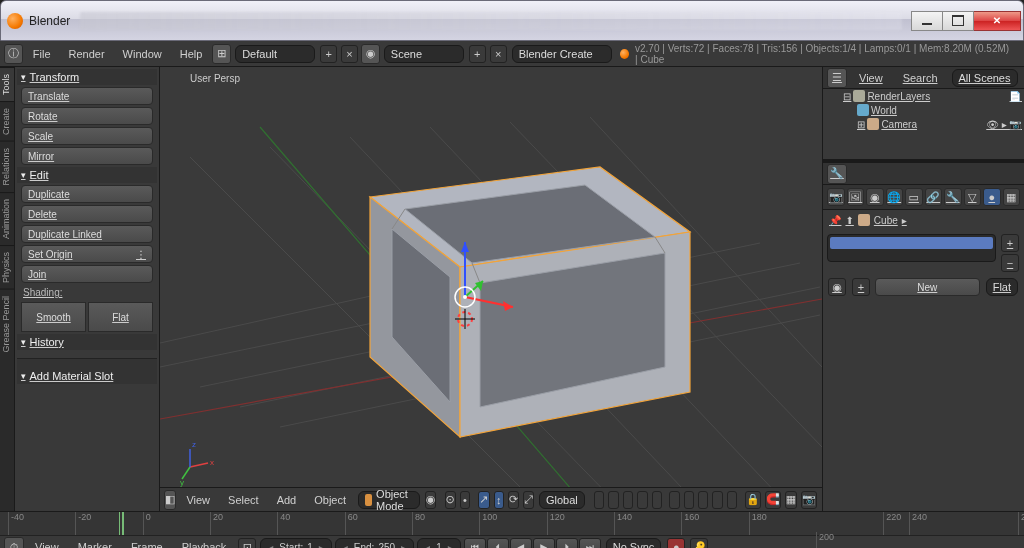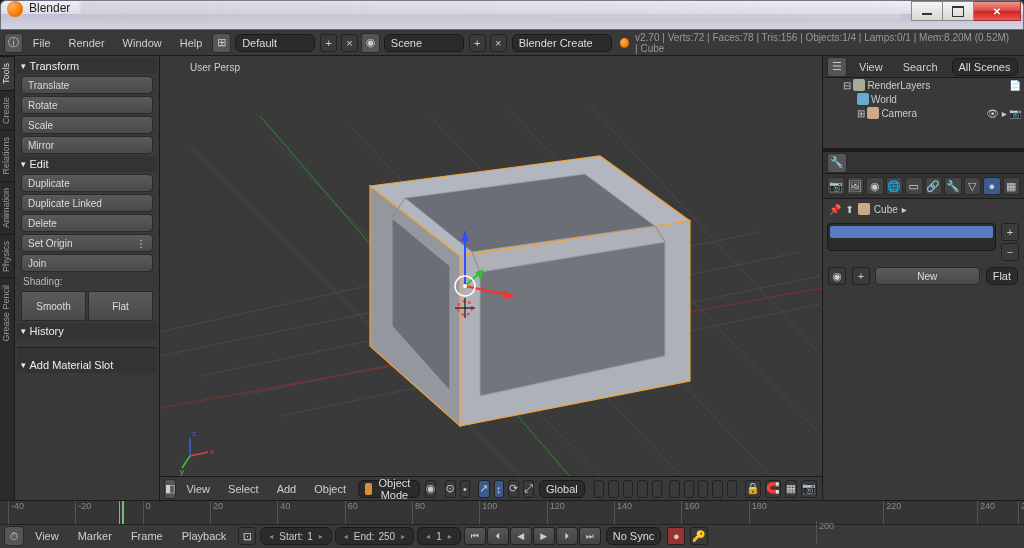--- a/index.html
+++ b/index.html
@@ -1,43 +1,43 @@
 <!DOCTYPE html>
 <html><head>
 <meta charset="utf-8">
 <style>
 * { box-sizing: border-box; margin: 0; padding: 0; font-family: "Segoe UI", Arial, sans-serif; }
 body { background: #222; width: 1024px; height: 548px; overflow: hidden; font-size: 11px; color: #ccc; user-select: none; }
 
 
-.titlebar { height: 30px; background: linear-gradient(to bottom,#f0f0f8 0%,#dcdce6 45%,#c0c0d0 46%,#d4d4e2 100%); display: flex; align-items: flex-start; border: 1px solid #6a6a78; border-radius: 6px 6px 0 0; }
+.titlebar { height: 41px; background: linear-gradient(to bottom,#f0f0f8 0%,#dcdce6 45%,#c0c0d0 46%,#d4d4e2 100%); display: flex; align-items: center; border: 1px solid #6a6a78; border-radius: 6px 6px 0 0; }
 .titlebar .icon { width: 16px; height: 16px; margin: 0 6px; border-radius: 50%; background: radial-gradient(circle at 35% 35%, #ffb060, #f57900 60%, #c85000); }
 .titlebar .title { color: #222; font-size: 12px; flex: 0 0 auto; }
 .titlebar .blur { flex: 1; height: 18px; margin: 0 10px; background: linear-gradient(90deg, rgba(200,200,210,0.6), rgba(230,230,240,0.3)); border-radius: 2px; filter: blur(1px); }
 .winbtns { display: flex; margin-right: 2px; }
 .winbtn { width: 32px; height: 20px; border: 1px solid #888; margin-left: -1px; display: flex; align-items: center; justify-content: center; background: linear-gradient(to bottom,#f4f4f4,#d8d8d8); }
 .winbtn.min::before { content:""; width:10px; height:2px; background:#333; position:relative; top:3px; }
 .winbtn.max { position: relative; }
 .winbtn.max::before { content:""; width:10px; height:8px; border:1px solid #333; border-top-width:2px; }
 .winbtn.close { width: 48px; background: linear-gradient(to bottom,#e98 0%,#d44 50%,#c22 51%,#e55 100%); border-color:#933; }
 .winbtn.close::before { content:"✕"; color:#fff; font-size:10px; font-weight:bold; }
 
 
 .headerbar { height: 26px; background: #393939; display: flex; align-items: center; border-bottom: 1px solid #1a1a1a; padding: 0 4px; gap: 2px; }
 .hicon { width: 20px; height: 20px; border: 1px solid #2a2a2a; border-radius: 3px; background: #555; display: flex; align-items:center; justify-content:center; }
 .menuitem { padding: 0 8px; color: #d0d0d0; cursor: default; }
-.dd { height: 18px; background: #2b2b2b; border: 1px solid #1a1a1a; border-radius: 6px; display: flex; align-items: center; padding: 8px 6px; color:#ddd; margin: 0 2px; text-align: center; }
+.dd { height: 18px; background: #2b2b2b; border: 1px solid #1a1a1a; border-radius: 6px; display: flex; align-items: center; padding: 8px 6px; color:#ddd; margin: 0 2px; }
 .dd.big { min-width: 80px; }
 .ddicon { width:12px;height:12px;margin-right:4px;border-radius:2px;background:#888; }
 .sq { width:18px;height:18px;border:1px solid #222;background:#3a3a3a;border-radius:3px;display:flex;align-items:center;justify-content:center;margin:0 1px; }
 .stats { color:#999; margin-left:auto; font-size:10px; padding-right:6px; }
 .orange-dot { width:10px;height:10px;border-radius:50%;background:radial-gradient(circle at 35% 35%,#ffb060,#f57900 60%,#c85000); margin:0 4px; }
 
 
-.mainrow { display:flex; height: 444px; }
+.mainrow { display:flex; height: 444px; text-decoration: underline; }
 .leftcol { width: 160px; background:#393939; border-right:1px solid #1a1a1a; position:relative; }
 .leftcol .vtabs { position:absolute; left:0; top:0; width:15px; height:100%; background:#2a2a2a; display:flex; flex-direction:column; border-right:1px solid #1a1a1a; }
 .vtab { writing-mode: vertical-rl; transform: rotate(180deg); font-size:9px; padding: 6px 1px; color:#999; border-bottom:1px solid #1a1a1a; text-align:center; }
 .vtab.active { background:#393939; color:#ddd; }
 .toolpane { margin-left:15px; padding: 2px; overflow:hidden; }
 .panelhdr { background:#333; color:#eee; font-size:11px; padding:2px 4px; display:flex; align-items:center; gap:4px; }
 .panelhdr::before { content:"▾"; font-size:9px; }
 .toolbtn { background: linear-gradient(#5a5a5a,#4a4a4a); border:1px solid #2a2a2a; border-radius:4px; height:18px; display:flex; align-items:center; padding:0 6px; margin:2px 4px; color:#ddd; font-size:10px; }
 .rowbtns { display:flex; margin:2px 4px; gap:2px; }
 .rowbtns .half { flex:1; background:linear-gradient(#5a5a5a,#4a4a4a); border:1px solid #2a2a2a; border-radius:0; height:30px; display:flex; align-items:center; justify-content:center; font-size:10px; color:#ddd; }
@@ -142,22 +142,22 @@
           <span>Transform</span>
         </div>
       <div class="toolbtn">Translate</div>
       <div class="toolbtn">Rotate</div>
       <div class="toolbtn">Scale</div>
       <div class="toolbtn">Mirror</div>
       <div class="panelhdr">
           <span>Edit</span>
         </div>
       <div class="toolbtn">Duplicate</div>
+      <div class="toolbtn">Delete</div>
       <div class="toolbtn">Duplicate Linked</div>
-      <div class="toolbtn">Delete</div>
       <div class="toolbtn">
           <span>Set Origin</span>
           <span style="margin-left:auto">⋮</span>
         </div>
       <div class="toolbtn">Join</div>
       <div class="sublabel">Shading:</div>
       <div class="rowbtns">
         <div class="half">Smooth</div>
         <div class="half">Flat</div>
       </div>
@@ -364,21 +364,21 @@
       <div class="tick" style="left: 277.333px;">40</div>
       <div class="tick" style="left: 344.667px;">60</div>
       <div class="tick" style="left: 412px;">80</div>
       <div class="tick" style="left: 479.333px;">100</div>
       <div class="tick" style="left: 546.667px;">120</div>
       <div class="tick" style="left: 614px;">140</div>
       <div class="tick" style="left: 681.333px;">160</div>
       <div class="tick" style="left: 748.667px;">180</div>
       <div class="tick" style="left: 816px; margin-top: 20px;">200</div>
       <div class="tick" style="left: 883.333px;">220</div>
-      <div class="tick" style="left: 977px;">240</div>
+      <div class="tick" style="left: 909px;">240</div>
       <div class="tick" style="left: 1018px;">260</div>
     </div>
   <div class="tlheader">
     <div class="hicon">⏱</div>
     <div class="menuitem">View</div>
     <div class="menuitem">Marker</div>
     <div class="menuitem">Frame</div>
     <div class="menuitem">Playback</div>
     <div class="sq">⊡</div>
     <div class="numfield">

